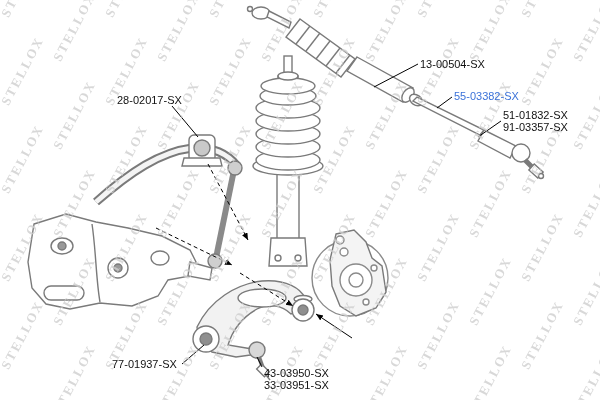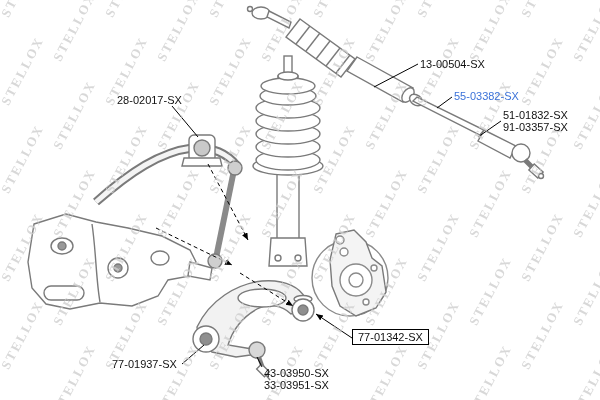--- a/index.html
+++ b/index.html
@@ -206,19 +206,18 @@
       <span class="wm" style="color: rgb(207, 207, 207); left: 557px; top: 283px;">STELLOX</span>
       <span class="wm" style="color: rgb(207, 207, 207); left: 557px; top: 371px;">STELLOX</span>
     </div>
 
   <div class="labels">
     <div class="plabel" style="left:420px;top:58px">13-00504-SX</div>
     <div class="plabel hl" style="left: 454px; top: 90px; color: rgb(59, 114, 217);">55-03382-SX</div>
     <div class="plabel" style="left:503px;top:109px">51-01832-SX</div>
     <div class="plabel" style="left:503px;top:121px">91-03357-SX</div>
     <div class="plabel" style="left:117px;top:94px">28-02017-SX</div>
-    <div class="plabel boxed" style="left:352px;top:329px">77-01342-SX</div>
     <div class="plabel" style="left:112px;top:358px">77-01937-SX</div>
     <div class="plabel" style="left:264px;top:367px">43-03950-SX</div>
     <div class="plabel" style="left:264px;top:379px">33-03951-SX</div>
   </div>
 
 </div>
 
 </body></html>

